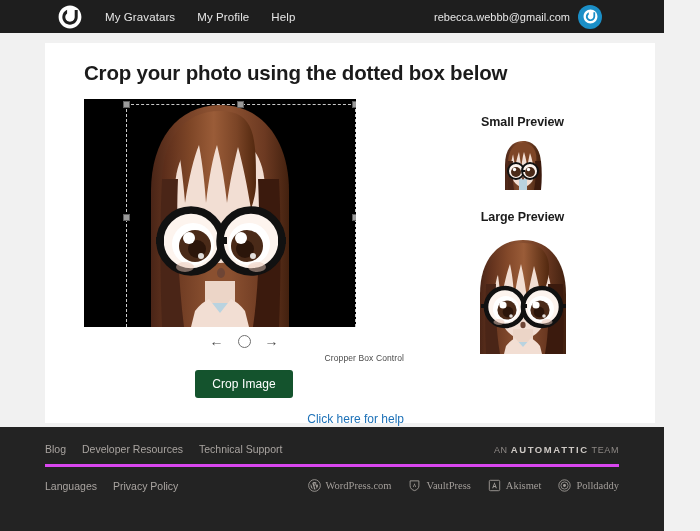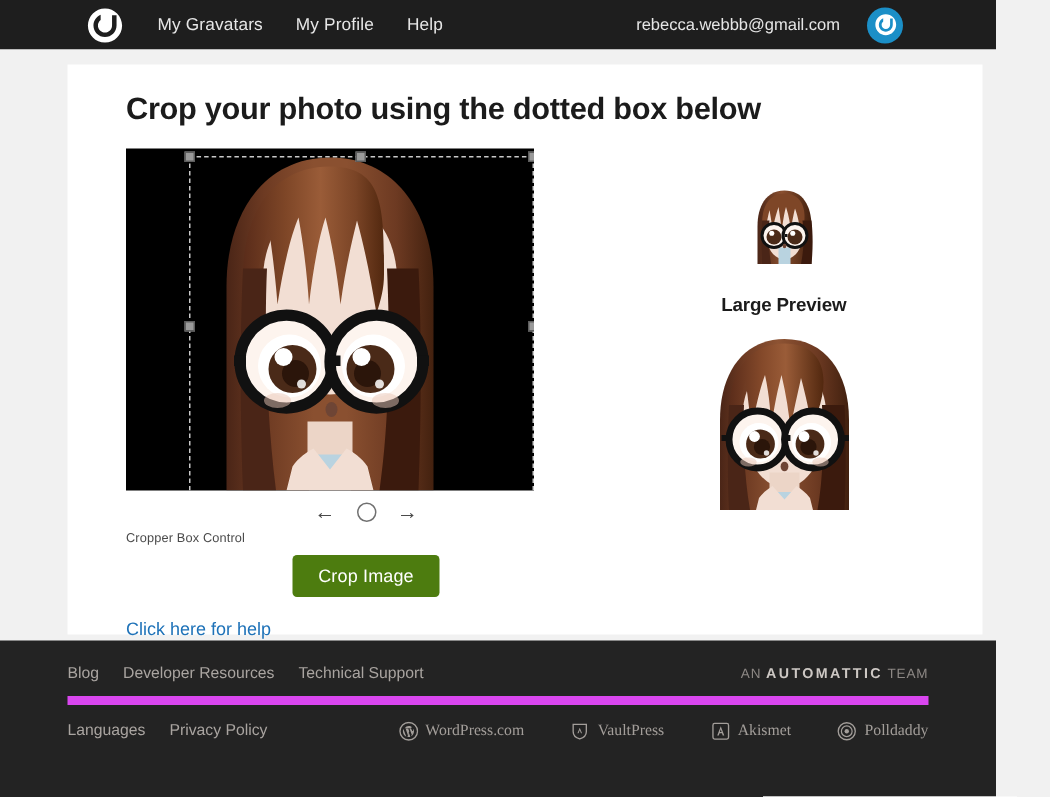--- a/index.html
+++ b/index.html
@@ -56,21 +56,21 @@
     text-decoration: none;
     letter-spacing: 0.1px;
     white-space: nowrap;
   }
 
   .nav-spacer { flex: 1 1 auto; }
 
   .account {
     display: flex;
     align-items: center;
-    gap: 18px;
+    gap: 8px;
     padding-right: 52px;
   }
 
   .account-email {
     color: #e6e6e6;
     font-size: 11px;
     white-space: nowrap;
   }
 
   .avatar-mini {
@@ -178,44 +178,44 @@
 
   .knob {
     width: 13px;
     height: 13px;
     border: 1.4px solid #707070;
     border-radius: 50%;
     cursor: pointer;
   }
 
   .cropper-label {
-    text-align: left;
+    text-align: right;
     font-size: 8.5px;
     color: #4a4a4a;
     margin-top: 5px;
     letter-spacing: 0.1px;
   }
 
   .crop-btn {
     display: block;
     margin: 7px auto 0 auto;
-    background: #4d7c0f;
+    background: #14532d;
     color: #ffffff;
     border: none;
     font-family: "Liberation Sans", sans-serif;
     font-size: 12px;
     padding: 7px 17px;
     border-radius: 3px;
     cursor: pointer;
     letter-spacing: 0.1px;
   }
 
   .help-link {
     display: block;
-    text-align: left;
+    text-align: right;
     margin-top: 14px;
     color: #1e72b8;
     font-size: 12px;
     text-decoration: none;
   }
 
   
   .preview-col {
     flex: 1 1 auto;
     text-align: center;
@@ -268,21 +268,21 @@
   }
 
   .footer-row {
     display: flex;
     align-items: center;
     height: 37px;
     padding-top: 7px;
   }
 
   .footer-row-2 {
-    border-top: 6px solid #d946ef;
+    border-top: 3px solid #d946ef;
     height: 40px;
     padding-top: 0;
   }
 
   .footer-links {
     display: flex;
     align-items: flex-end;
     gap: 16px;
   }
 
@@ -303,21 +303,21 @@
   }
   .automattic b {
     color: #cdc8c4;
     letter-spacing: 1.6px;
     font-size: 9.5px;
   }
 
   .brand-row {
     display: flex;
     align-items: flex-start;
-    gap: 31px;
+    gap: 17px;
   }
 
   .brand-item {
     display: flex;
     align-items: center;
     gap: 5px;
     color: #a39e9a;
     font-size: 10.5px;
     font-family: "Liberation Serif", serif;
     text-decoration: none;
@@ -458,20 +458,21 @@
 
           <div class="cropper-label">Cropper Box Control</div>
 
           <button class="crop-btn">Crop Image</button>
 
           <a class="help-link" href="#">Click here for help</a>
         </div>
 
         <div class="preview-col">
 
+          <div class="preview-title">Small Preview</div>
 
           <div class="preview-small-box">
             <svg viewBox="0 0 52 52" width="52" height="52" aria-hidden="true">
               <defs>
                 <linearGradient id="hairS" x1="0" y1="0" x2="1" y2="0">
                   <stop offset="0%" stop-color="#4a2517"></stop>
                   <stop offset="45%" stop-color="#8a5030"></stop>
                   <stop offset="100%" stop-color="#43210f"></stop>
                 </linearGradient>
               </defs>

